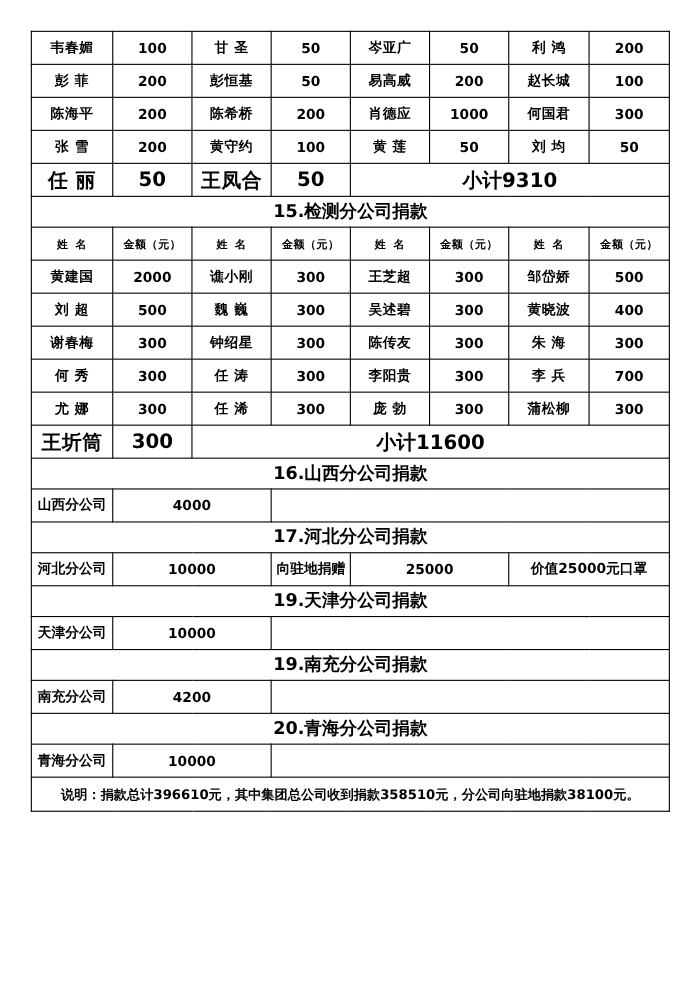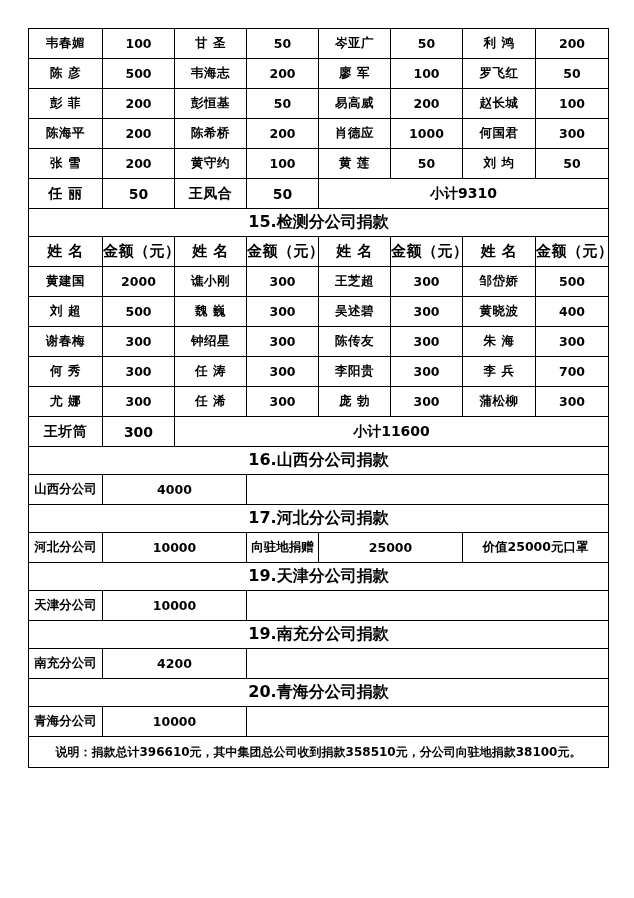--- a/index.html
+++ b/index.html
@@ -31,23 +31,23 @@
     border: 1px solid #000000;
     text-align: center;
     vertical-align: middle;
     font-weight: bold;
     padding: 0;
     overflow: hidden;
     white-space: nowrap;
   }
   
   tr.data-row td { height: 29px; font-size: 12.5px; }
-  tr.head-row td { height: 29px; font-size: 15px; }
+  tr.head-row td { height: 29px; font-size: 10px; font-family: Liberation Mono, monospace; }
   tr.title-row td { height: 27px; font-size: 16px; }
-  tr.subtotal-row td { height: 29px; font-size: 14px; }
+  tr.subtotal-row td { height: 29px; font-size: 18px; }
   tr.note-row td { height: 30px; font-size: 12px; }
 
   
   td.name {
     font-size: 13px;
     letter-spacing: 0.5px;
   }
   td.amount {
     font-size: 12.5px;
     letter-spacing: 0px;
@@ -100,30 +100,20 @@
         <td class="name">韦春媚</td>
         <td class="amount">100</td>
         <td class="name">甘  圣</td>
         <td class="amount">50</td>
         <td class="name">岑亚广</td>
         <td class="amount">50</td>
         <td class="name">利  鸿</td>
         <td class="amount">200</td>
       </tr>
       <tr class="data-row">
-        <td class="name">陈  彦</td>
-        <td class="amount">500</td>
-        <td class="name">韦海志</td>
-        <td class="amount">200</td>
-        <td class="name">廖  军</td>
-        <td class="amount">100</td>
-        <td class="name">罗飞红</td>
-        <td class="amount">50</td>
-      </tr>
-      <tr class="data-row">
         <td class="name">彭  菲</td>
         <td class="amount">200</td>
         <td class="name">彭恒基</td>
         <td class="amount">50</td>
         <td class="name">易高威</td>
         <td class="amount">200</td>
         <td class="name">赵长城</td>
         <td class="amount">100</td>
       </tr>
       <tr class="data-row">

